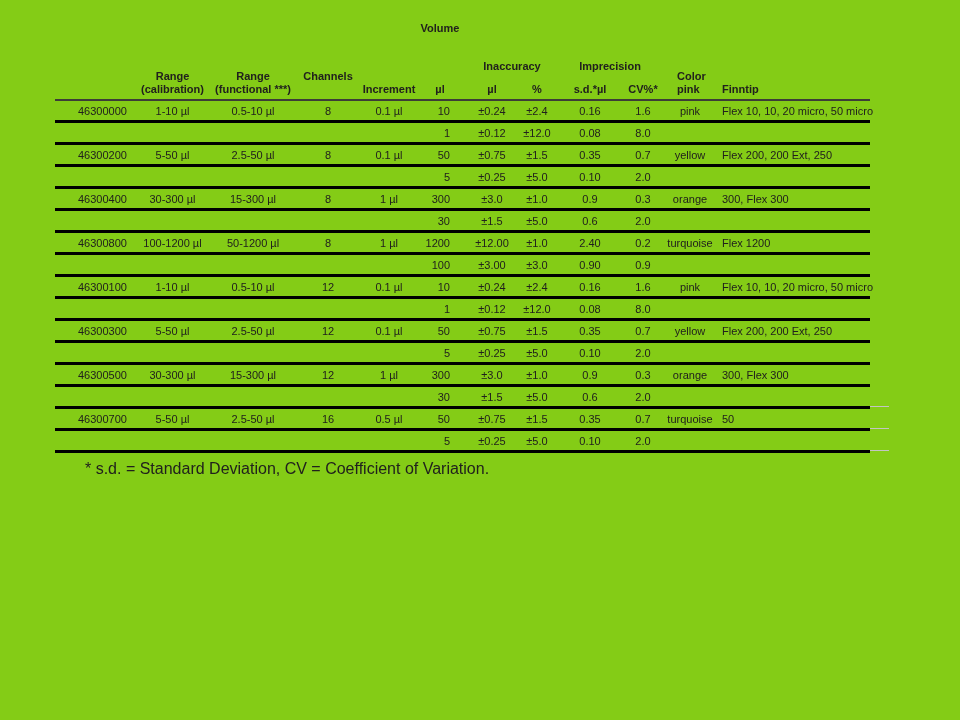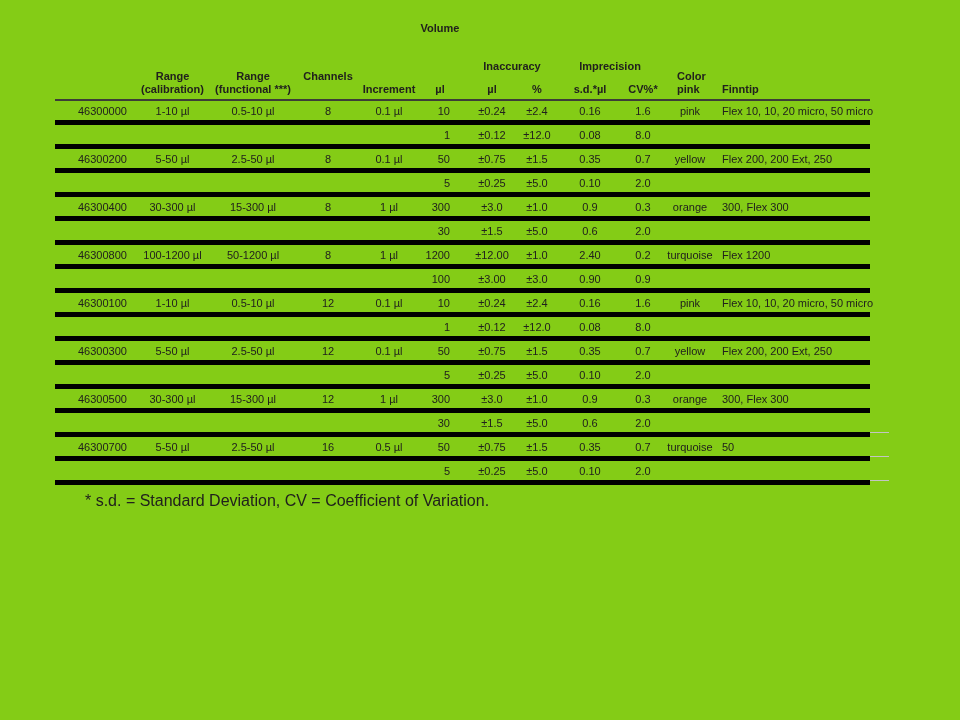--- a/index.html
+++ b/index.html
@@ -63,21 +63,21 @@
   .th.h7  { grid-column: 7; }
   .th.h8  { grid-column: 8; }
   .th.h9  { grid-column: 9; }
   .th.h10 { grid-column: 10; }
   .th.h11 { grid-column: 11; padding-left: 14px; }
   .th.h12 { grid-column: 12; padding-left: 5px; }
   
   .trow {
     position: relative;
     height: 19px;
-    border-bottom: 5px solid #000000;
+    border-bottom: 3px solid #000000;
   }
   .trow.ext::after {
     content: "";
     position: absolute;
     right: -19px;
     bottom: -1px;
     width: 19px;
     height: 1px;
     background: #c3c5c3;
   }

